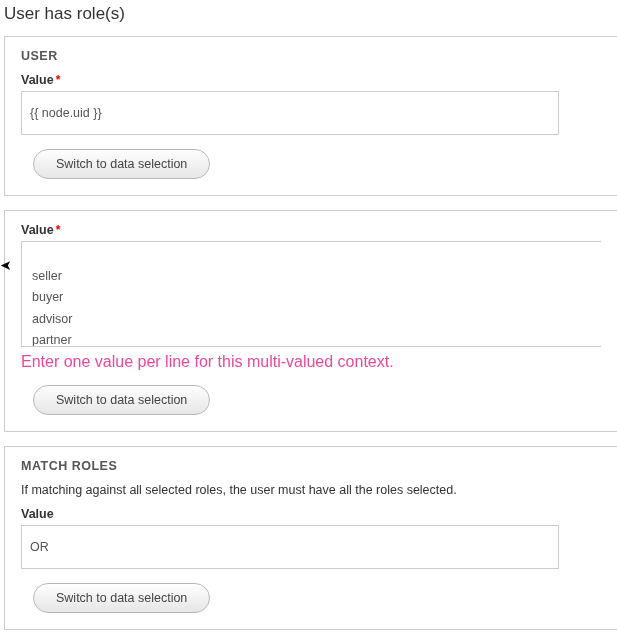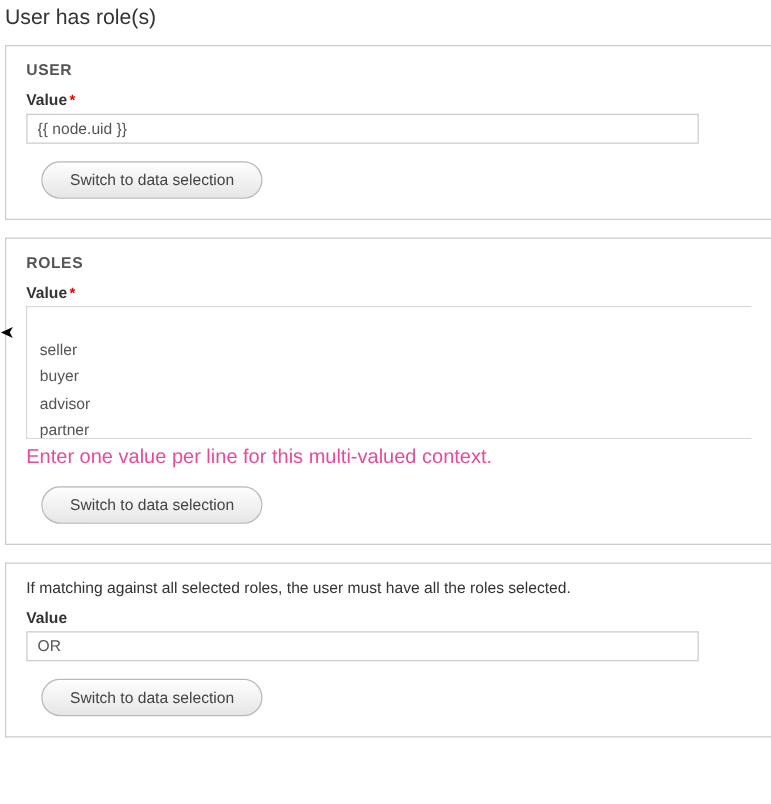--- a/index.html
+++ b/index.html
@@ -44,21 +44,21 @@
       font-size: 12px;
     }
     .text-input {
       width: 538px;
       max-width: 100%;
       border: 1px solid #ccc;
       padding: 5px 8px;
       font-family: inherit;
       font-size: 12.5px;
       color: #555;
-      height: 24px;
+      height: 44px;
       display: block;
     }
     .textarea {
       width: 600px;
       max-width: 100%;
       border: 1px solid #ccc;
       border-right: none;
       padding: 24px 10px;
       font-family: inherit;
       font-size: 12.5px;
@@ -107,33 +107,33 @@
 <div class="fieldset">
   <div class="fs-title">USER</div>
   <div>
     <span class="label">Value</span><span class="required">*</span>
   </div>
   <input type="text" class="text-input" value="{{ node.uid }}" style="">
   <button class="btn">Switch to data selection</button>
 </div>
 
 <div class="fieldset">
-  <div class="fs-title">ROLES</div>
   <div>
     <span class="label">Value</span><span class="required">*</span>
   </div>
   <textarea class="textarea" style="">seller
 buyer
 advisor
 partner</textarea>
   <div class="description">Enter one value per line for this multi-valued context.</div>
   <button class="btn">Switch to data selection</button>
 </div>
 
 <div class="fieldset">
+  <div class="fs-title">MATCH ROLES</div>
   <div class="description" style="margin-top:0;margin-bottom:10px;color:#333;font-size:12.5px;">
     <span>If matching against all selected roles, the user must have </span><span class="italic">all </span><span>the roles selected.</span>
   </div>
   <div>
     <span class="label">Value</span>
   </div>
   <input type="text" class="text-input" value="OR" style="">
   <button class="btn">Switch to data selection</button>
 </div>
 

